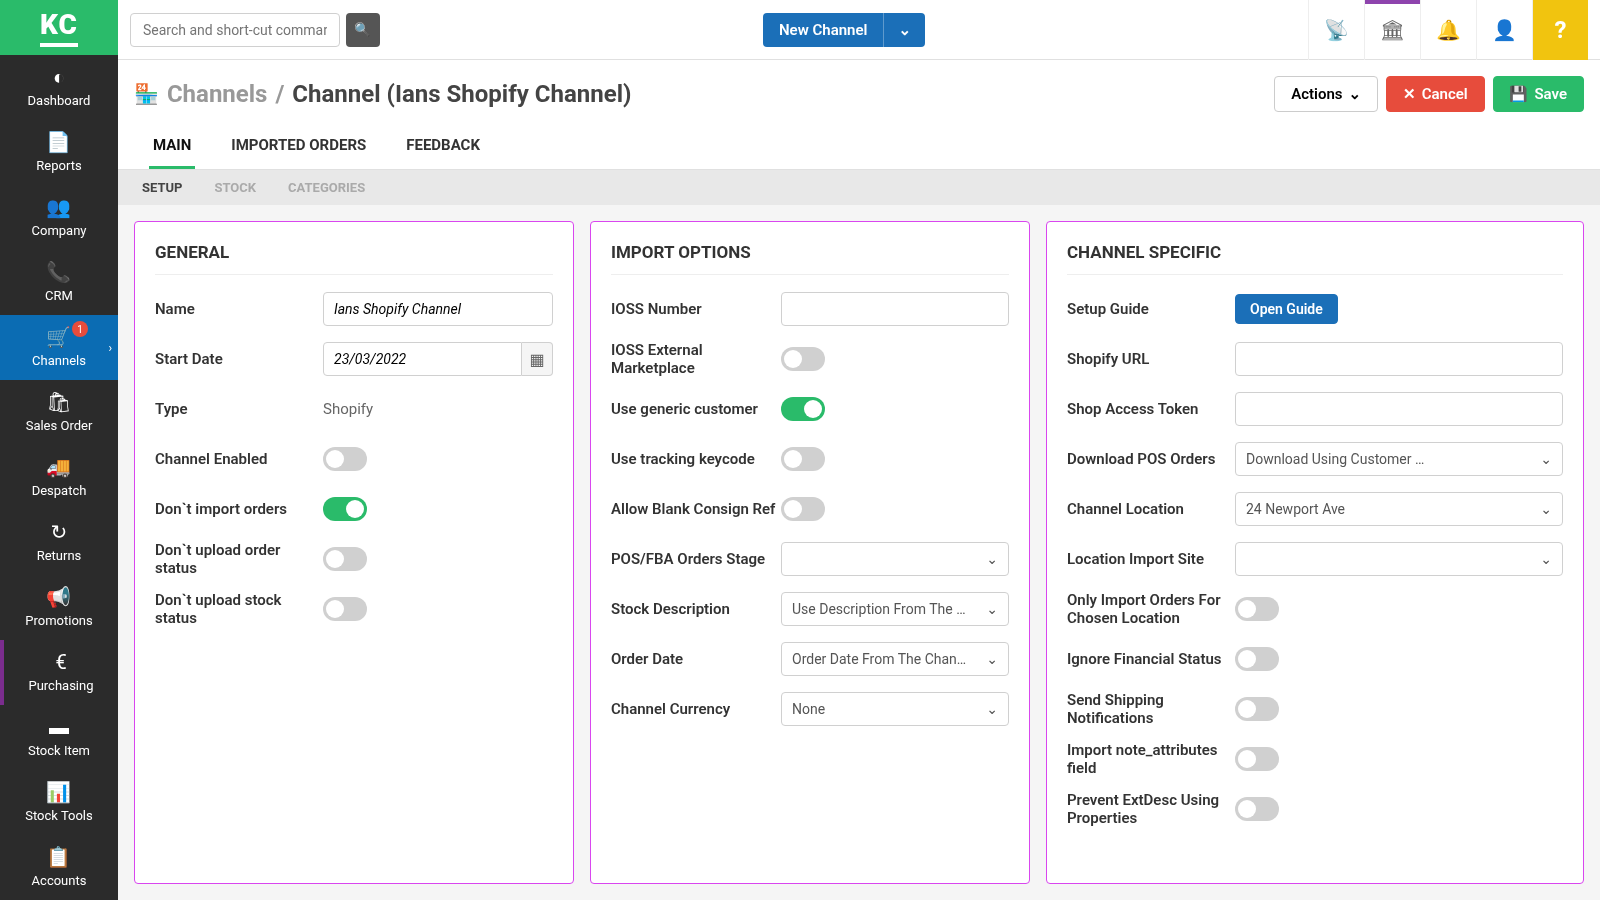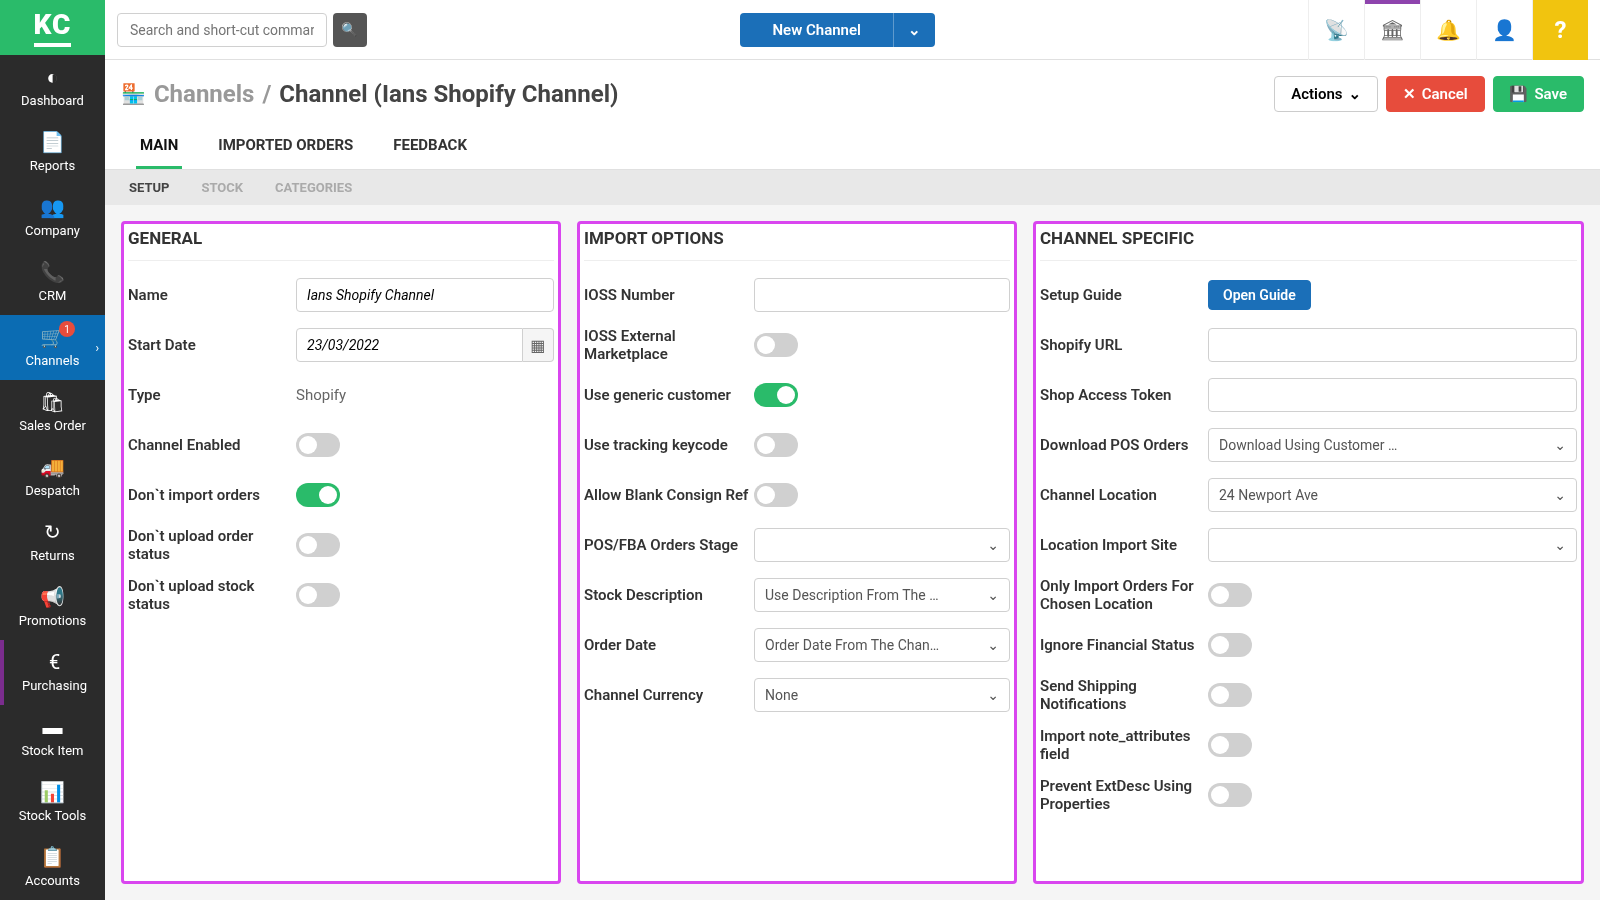--- a/index.html
+++ b/index.html
@@ -1,33 +1,33 @@
 <!DOCTYPE html>
 <html><head>
 <meta charset="utf-8">
 <style>
 * { box-sizing: border-box; margin: 0; padding: 0; font-family: -apple-system, BlinkMacSystemFont, "Segoe UI", Roboto, Arial, sans-serif; }
 body { background: #f0f0f0; width: 1600px; height: 900px; overflow: hidden; display: flex; }
-.sidebar { width: 105px; background: #2b2b2b; color: #fff; display: flex; flex-direction: column; }
+.sidebar { width: 118px; background: #2b2b2b; color: #fff; display: flex; flex-direction: column; }
 .logo-box { height: 60px; background: #2abb6a; display: flex; align-items: center; justify-content: center; font-weight: 900; font-size: 28px; color: #fff; letter-spacing: 1px; }
 .logo-box span { border-bottom: 4px solid #fff; padding-bottom: 2px; }
 .side-item { display: flex; flex-direction: column; align-items: center; padding: 10px 4px 12px; cursor: pointer; position: relative; font-size: 13px; }
 .side-item.active { background: #0b6cb3; }
 .side-item .ico { font-size: 20px; margin-bottom: 4px; }
 .side-item .badge { position: absolute; top: 6px; right: 30px; background: #e74c3c; color: #fff; border-radius: 50%; width: 16px; height: 16px; font-size: 10px; display: flex; align-items: center; justify-content: center; }
 .side-item .chev { position: absolute; right: 6px; top: 50%; transform: translateY(-50%); font-size: 12px; }
 .side-item.purchasing { border-left: 4px solid #7b2d8e; }
 .main { flex: 1; display: flex; flex-direction: column; background: #fff; }
 .topbar { height: 60px; display: flex; align-items: center; padding: 0 12px; border-bottom: 1px solid #e0e0e0; }
 .search-wrap { display: flex; align-items: center; }
 .search-input { width: 210px; padding: 8px 12px; border: 1px solid #d0d0d0; border-radius: 4px; font-size: 14px; color: #555; }
 .search-btn { width: 34px; height: 34px; margin-left: 6px; background: #555; color: #fff; border: none; border-radius: 4px; cursor: pointer; display: flex; align-items: center; justify-content: center; }
 .topbar-center { flex: 1; display: flex; justify-content: center; }
 .new-channel-btn { background: #1b6fb8; color: #fff; border: none; border-radius: 4px; display: flex; align-items: center; font-size: 15px; font-weight: 600; cursor: pointer; }
-.new-channel-btn .lbl { padding: 8px 32px; }
+.new-channel-btn .lbl { padding: 8px 16px; }
 .new-channel-btn .caret { padding: 8px 14px; border-left: 1px solid rgba(255,255,255,0.3); }
 .topbar-right { display: flex; align-items: center; gap: 0; }
 .top-icon { width: 56px; height: 60px; display: flex; align-items: center; justify-content: center; border-left: 1px solid #eee; font-size: 20px; color: #666; cursor: pointer; position: relative; }
 .top-icon.help { background: #f1c40f; color: #fff; font-weight: bold; font-size: 24px; }
 .purple-bar { position: absolute; top: -2px; left: 0; right: 0; height: 6px; background: #8e44ad; }
 .header-row { display: flex; align-items: center; padding: 16px 16px 12px; }
 .header-title { display: flex; align-items: center; font-size: 24px; font-weight: 700; color: #444; gap: 8px; }
 .header-title .store-ico { font-size: 20px; }
 .header-title .grey { color: #999; }
 .header-actions { margin-left: auto; display: flex; gap: 8px; }
@@ -35,21 +35,21 @@
 .btn-cancel { background: #e74c3c; color: #fff; border-color: #e74c3c; }
 .btn-save { background: #2abb6a; color: #fff; border-color: #2abb6a; }
 .btn-guide { background: #1b6fb8; color: #fff; border-color: #1b6fb8; padding: 6px 14px; font-size: 14px; }
 .tabs { display: flex; padding: 0 31px; border-bottom: 1px solid #e0e0e0; gap: 32px; }
 .tab { padding: 12px 4px; font-weight: 700; font-size: 15px; color: #333; cursor: pointer; border-bottom: 3px solid transparent; }
 .tab.active { border-bottom-color: #2abb6a; color: #111; }
 .subtabs { display: flex; background: #e8e8e8; padding: 0 16px; gap: 16px; }
 .subtab { padding: 10px 8px; font-size: 13px; font-weight: 700; color: #aaa; cursor: pointer; }
 .subtab.active { color: #444; }
 .content { flex: 1; padding: 16px; display: flex; gap: 16px; background: #f5f5f5; overflow: hidden; }
-.panel { background: #fff; border: 3px solid #d946ef; border-radius: 4px; padding: 4px; }
+.panel { background: #fff; border: 1px solid #d946ef; border-radius: 4px; padding: 20px; }
 .panel.general { width: 440px; }
 .panel.import { width: 440px; }
 .panel.specific { flex: 1; min-width: 380px; }
 .panel h2 { font-size: 17px; font-weight: 700; margin-bottom: 12px; color: #333; }
 .panel hr { border: none; border-top: 1px solid #eee; margin-bottom: 16px; }
 .field-row { display: flex; align-items: center; margin-bottom: 14px; min-height: 36px; }
 .field-row .lbl { width: 168px; font-size: 15px; font-weight: 600; color: #333; line-height: 1.2; }
 .field-row .ctrl { flex: 1; }
 .txt-input { width: 100%; padding: 8px 10px; border: 1px solid #d0d0d0; border-radius: 4px; font-size: 14px; font-style: italic; }
 .date-wrap { display: flex; }

